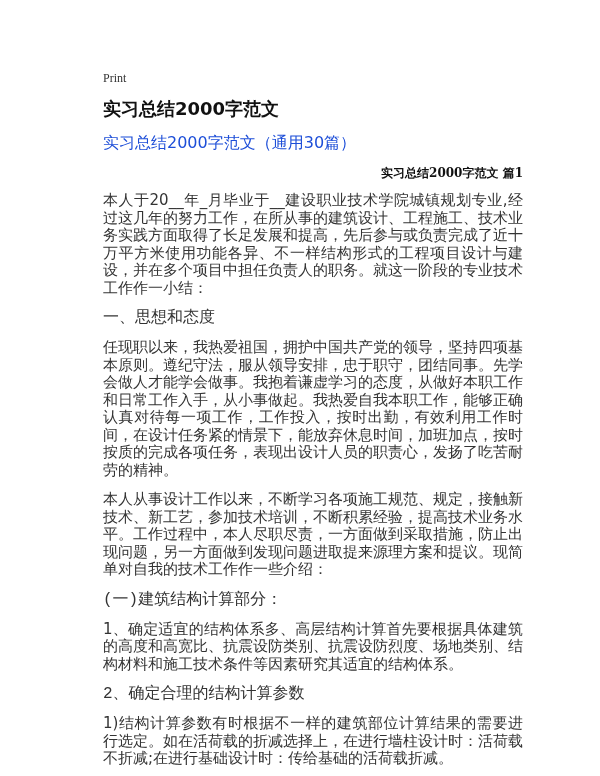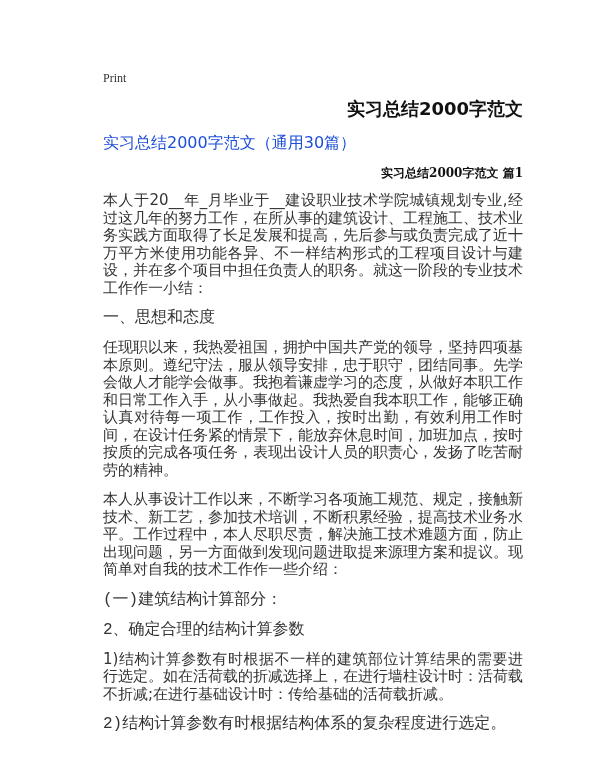--- a/index.html
+++ b/index.html
@@ -1,34 +1,35 @@
 <!DOCTYPE html>
 <html><head>
   <meta charset="utf-8">
   <style>
     html, body { margin: 0; padding: 0; background: #ffffff; }
     body { width: 600px; height: 776px; position: relative; overflow: hidden; color: #222; }
     .page { position: absolute; left: 103px; top: 70px; width: 420px; }
     .print-link { font-family: "Liberation Serif", serif; font-size: 12px; color: #333; height: 16px; line-height: 16px; margin: 0 0 12px 0; cursor: pointer; }
-    .doc-title { font-family: "DejaVu Sans", sans-serif; font-size: 18px; text-align: right; color: #111; margin: 0 0 14px 0; line-height: 22px; }
+    .doc-title { font-family: "DejaVu Sans", sans-serif; font-size: 18px; text-align: left; color: #111; margin: 0 0 14px 0; line-height: 22px; }
     .subtitle { font-family: "DejaVu Sans", sans-serif; font-size: 16px; color: #1d4ed8; margin: 0 0 12px 0; line-height: 18px; }
     .section-title { font-family: "DejaVu Serif", serif; font-size: 12px; font-weight: bold; color: #111; margin: 0 0 10px 0; line-height: 18px; text-align: right; }
     .para { font-family: "DejaVu Sans", sans-serif; font-size: 15px; color: #333; line-height: 17.5px; margin: 0 0 12px 0; word-break: break-all; text-align: justify; }
     .heading { font-family: Liberation Mono, monospace; font-size: 16px; color: #333; line-height: 18px; margin: 0 0 12px 0; }
   </style>
 </head>
 <body>
 
 <div class="page">
   <div class="print-link">Print</div>
   <h1 class="doc-title">实习总结2000字范文</h1>
   <div class="subtitle">实习总结2000字范文（通用30篇）</div>
   <div class="section-title">实习总结2000字范文 篇1</div>
 
   <p class="para">本人于20__年_月毕业于__建设职业技术学院城镇规划专业,经过这几年的努力工作，在所从事的建筑设计、工程施工、技术业务实践方面取得了长足发展和提高，先后参与或负责完成了近十万平方米使用功能各异、不一样结构形式的工程项目设计与建设，并在多个项目中担任负责人的职务。就这一阶段的专业技术工作作一小结：</p>
   <div class="heading">一、思想和态度</div>
   <p class="para">任现职以来，我热爱祖国，拥护中国共产党的领导，坚持四项基本原则。遵纪守法，服从领导安排，忠于职守，团结同事。先学会做人才能学会做事。我抱着谦虚学习的态度，从做好本职工作和日常工作入手，从小事做起。我热爱自我本职工作，能够正确认真对待每一项工作，工作投入，按时出勤，有效利用工作时间，在设计任务紧的情景下，能放弃休息时间，加班加点，按时按质的完成各项任务，表现出设计人员的职责心，发扬了吃苦耐劳的精神。</p>
-  <p class="para">本人从事设计工作以来，不断学习各项施工规范、规定，接触新技术、新工艺，参加技术培训，不断积累经验，提高技术业务水平。工作过程中，本人尽职尽责，解决施工技术难题方面，防止出现问题，另一方面做到发现问题进取提来源理方案和提议。现简单对自我的技术工作作一些介绍：</p>
+  <p class="para">本人从事设计工作以来，不断学习各项施工规范、规定，接触新技术、新工艺，参加技术培训，不断积累经验，提高技术业务水平。工作过程中，本人尽职尽责，一方面做到采取措施，防止出现问题，另一方面做到发现问题进取提来源理方案和提议。现简单对自我的技术工作作一些介绍：</p>
   <div class="heading">(一)建筑结构计算部分：</div>
+  <p class="para">1、确定适宜的结构体系多、高层结构计算首先要根据具体建筑的高度和高宽比、抗震设防类别、抗震设防烈度、场地类别、结构材料和施工技术条件等因素研究其适宜的结构体系。</p>
   <div class="heading">2、确定合理的结构计算参数</div>
   <p class="para">1)结构计算参数有时根据不一样的建筑部位计算结果的需要进行选定。如在活荷载的折减选择上，在进行墙柱设计时：活荷载不折减;在进行基础设计时：传给基础的活荷载折减。</p>
   <div class="heading">2)结构计算参数有时根据结构体系的复杂程度进行选定。</div>
 </div>
 
 </body></html>

